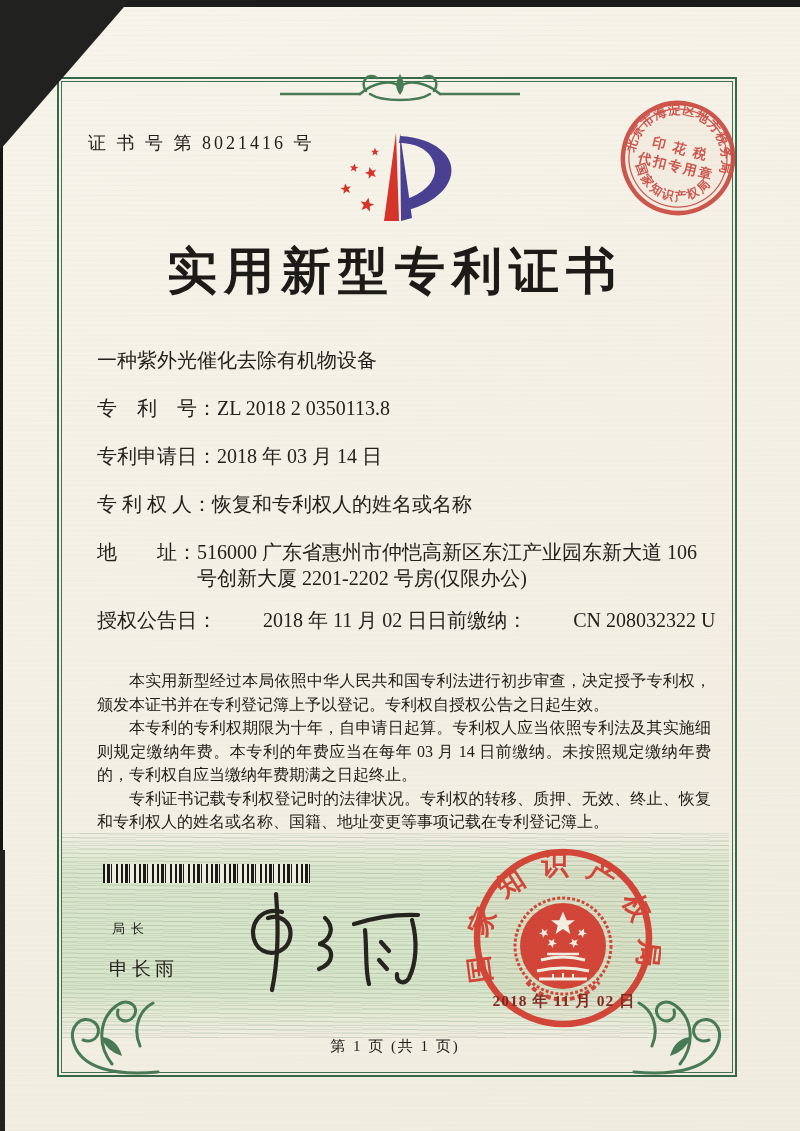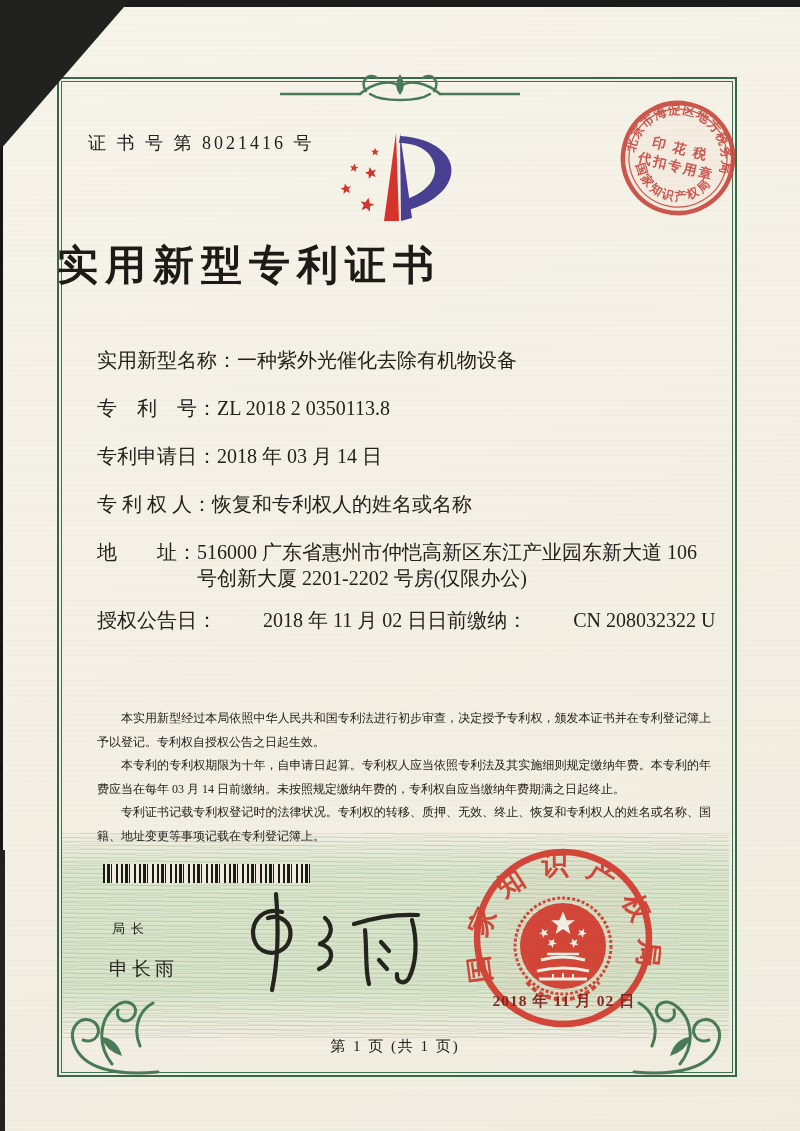--- a/index.html
+++ b/index.html
@@ -19,32 +19,32 @@
   
   .guilloche{position:absolute;left:61px;top:833px;width:668px;height:205px;
     background-image:
       repeating-linear-gradient(0deg,rgba(92,138,96,.16) 0 1px,rgba(0,0,0,0) 1px 4px),
       repeating-linear-gradient(2deg,rgba(92,138,96,.12) 0 1px,rgba(0,0,0,0) 1px 5px),
       linear-gradient(to bottom,rgba(213,228,200,0) 0%,rgba(213,228,200,.8) 18%,rgba(211,227,197,.85) 75%,rgba(213,228,200,0) 100%);}
   .texture{position:absolute;inset:0;
     background-image:repeating-linear-gradient(0deg,rgba(120,160,120,.035) 0 1px,rgba(0,0,0,0) 1px 5px);}
   .cert-no{position:absolute;left:88px;top:131px;font-size:18px;letter-spacing:3px;}
   .logo{position:absolute;left:333px;top:130px;}
-  .title{position:absolute;left:57px;top:238px;width:676px;text-align:left;
-         font-size:41px;font-weight:700;letter-spacing:7px;color:#1d1b17;}
+  .title{position:absolute;left:57px;top:238px;width:676px;text-align:center;
+         font-size:50px;font-weight:700;letter-spacing:7px;color:#1d1b17;}
   .tax-stamp{position:absolute;left:612px;top:92px;opacity:.9;}
   .fields{position:absolute;left:97px;top:347px;width:622px;font-size:20px;}
   .frow{display:flex;align-items:flex-start;line-height:26px;margin-bottom:22px;}
   .frow .lab{white-space:pre;flex:0 0 auto;}
   .frow .val{flex:1 1 auto;}
   .frow.addr{margin-bottom:16px;}
   .frow.last{margin-bottom:0;}
   .pair2{display:flex;align-items:flex-start;line-height:26px;white-space:pre;gap:46px;}
   .pair2.right{margin-left:auto;margin-right:6px;}
-  .body-text{position:absolute;left:97px;top:707px;width:614px;font-size:12px;
+  .body-text{position:absolute;left:97px;top:669px;width:614px;font-size:16px;
              line-height:23.5px;text-align:justify;}
   .body-text p{margin:0;text-indent:2em;}
   .barcode{position:absolute;left:103px;top:864px;width:207px;height:19px;
     background:repeating-linear-gradient(90deg,
       #1b1b16 0 2px,#efece0 2px 4px,#1b1b16 4px 7px,#efece0 7px 8px,
       #1b1b16 8px 9px,#efece0 9px 13px,#1b1b16 13px 15px,#efece0 15px 18px);}
   .director-title{position:absolute;left:112px;top:920px;font-size:13px;letter-spacing:6px;}
   .director-name{position:absolute;left:109px;top:956px;font-size:19px;letter-spacing:4px;}
   .signature{position:absolute;left:222px;top:890px;}
   .seal{position:absolute;left:465px;top:840px;}
@@ -135,21 +135,20 @@
       </defs>
       <text class="stamp-arc-top"><textPath href="#arcTop" startOffset="50%" text-anchor="middle">北京市海淀区地方税务局</textPath></text>
       <text class="stamp-arc-bottom"><textPath href="#arcBottom" startOffset="50%" text-anchor="middle">国家知识产权局</textPath></text>
       <text x="66" y="61" class="stamp-center">印 花 税</text>
       <text x="66" y="79" class="stamp-center">代扣专用章</text>
     </g>
   </svg>
 
   <div class="fields">
     <div class="frow">
-      <span class="lab">实用新型名称：</span>
       <span class="val">一种紫外光催化去除有机物设备</span>
     </div>
     <div class="frow">
       <span class="lab">专　利　号：</span>
       <span class="val">ZL 2018 2 0350113.8</span>
     </div>
     <div class="frow">
       <span class="lab">专利申请日：</span>
       <span class="val">2018 年 03 月 14 日</span>
     </div>

